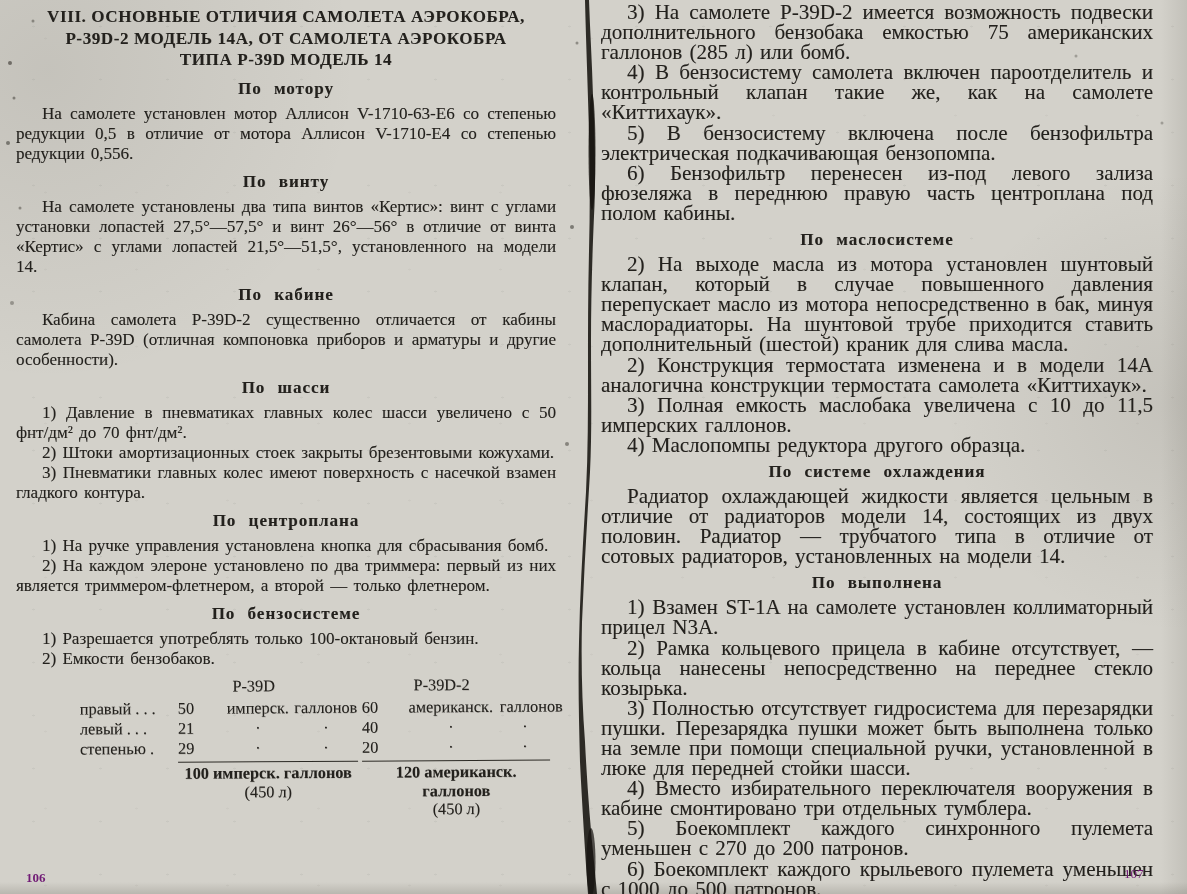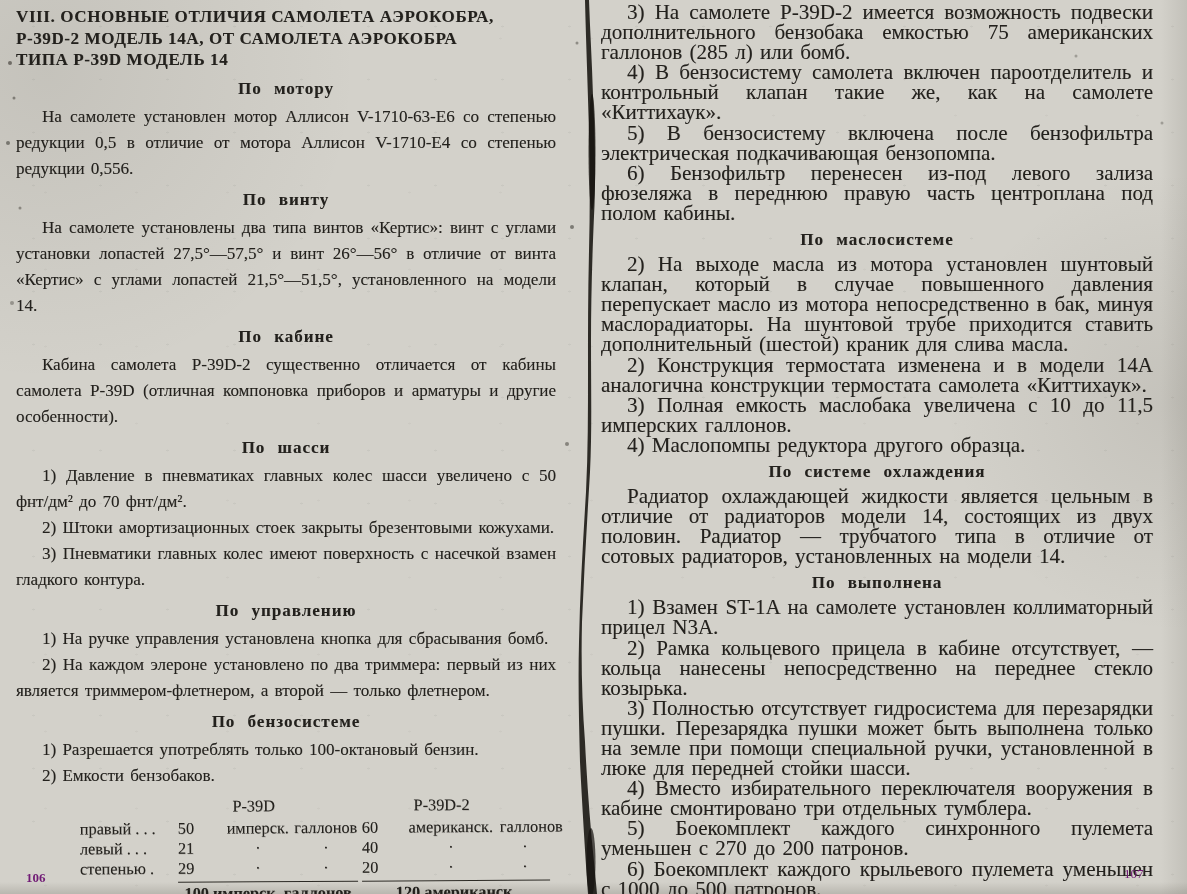--- a/index.html
+++ b/index.html
@@ -13,26 +13,26 @@
       radial-gradient(rgba(30,28,24,0.04) 1px, transparent 1.3px),
       linear-gradient(to left, rgba(95,92,84,0.14), transparent 26px),
       linear-gradient(to top, rgba(85,80,70,0.20), transparent 12px);
     background-size:100% 100%,100% 100%,67px 53px,91px 77px,100% 100%,100% 100%;
     font-family:"Liberation Serif","DejaVu Serif",serif;
     color:#23211d;
   }
   .page{position:absolute;text-shadow:0.4px 0.4px 0 rgba(35,32,27,0.28);}
   .page-left{left:16px;top:6px;width:540px;}
   .page-right{left:601px;top:2px;width:552px;}
-  .doc-title{font-weight:bold;font-size:17px;line-height:21.5px;text-align:left;
+  .doc-title{font-weight:bold;font-size:17px;line-height:21.5px;text-align:center;
     letter-spacing:0.6px;margin:0 0 3px 0;}
   .hd{font-weight:bold;font-size:17px;line-height:20px;text-align:center;
     letter-spacing:1px;word-spacing:7px;margin:8px 0 5px 0;}
   .page-right .hd{margin:7px 0 4px 0;}
-  .para{margin:0;text-indent:26px;text-align:justify;font-size:17px;line-height:26px;
+  .para{margin:0;text-indent:26px;text-align:justify;font-size:17px;line-height:20px;
     word-spacing:2px;}
   .page-right .para{font-size:21px;line-height:20.1px;}
   .pagenum{position:absolute;font-size:13px;color:#701a75;}
   .pagenum-left{left:26px;top:870px;font-weight:bold;}
   .pagenum-right{left:1124px;top:866px;}
   
   .fuel-table{margin:7px 0 0 50px;font-size:16.3px;line-height:20px;transform:rotate(-0.35deg);}
   .ft-head,.ft-row,.ft-totals{display:flex;}
   .ft-label-spacer,.ft-label{width:112px;box-sizing:border-box;padding-left:14px;}
   .ft-c1{width:180px;box-sizing:border-box;}
@@ -93,21 +93,21 @@
   </section>
 
   <section>
     <h2 class="hd">По шасси</h2>
     <p class="para">1) Давление в пневматиках главных колес шасси увеличено с 50 фнт/дм² до 70 фнт/дм².</p>
     <p class="para">2) Штоки амортизационных стоек закрыты брезентовыми кожухами.</p>
     <p class="para">3) Пневматики главных колес имеют поверхность с насечкой взамен гладкого контура.</p>
   </section>
 
   <section>
-    <h2 class="hd">По управлению</h2>
+    <h2 class="hd">По центроплана</h2>
     <p class="para">1) На ручке управления установлена кнопка для сбрасывания бомб.</p>
     <p class="para">2) На каждом элероне установлено по два триммера: первый из них является триммером-флетнером, а второй — только флетнером.</p>
   </section>
 
   <section>
     <h2 class="hd">По бензосистеме</h2>
     <p class="para">1) Разрешается употреблять только 100-октановый бензин.</p>
     <p class="para">2) Емкости бензобаков.</p>
   </section>
 

